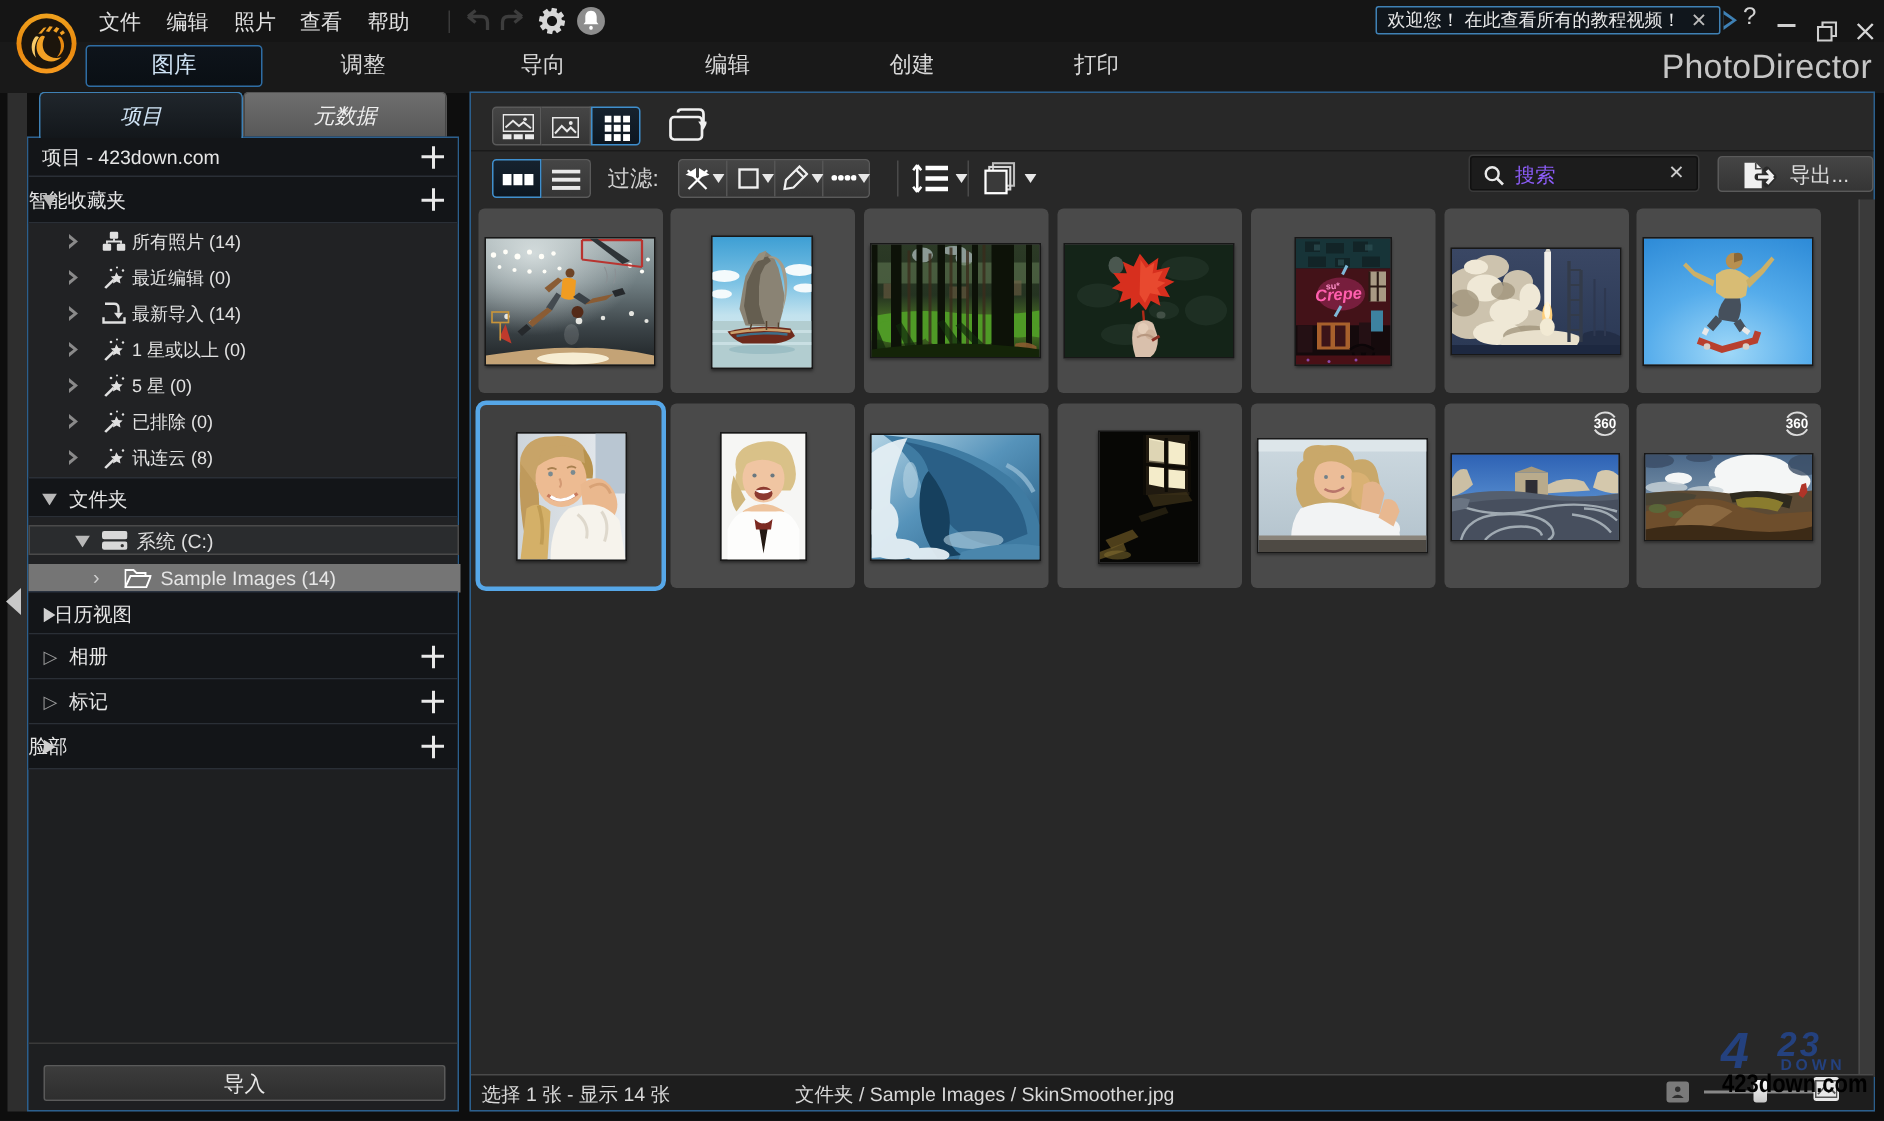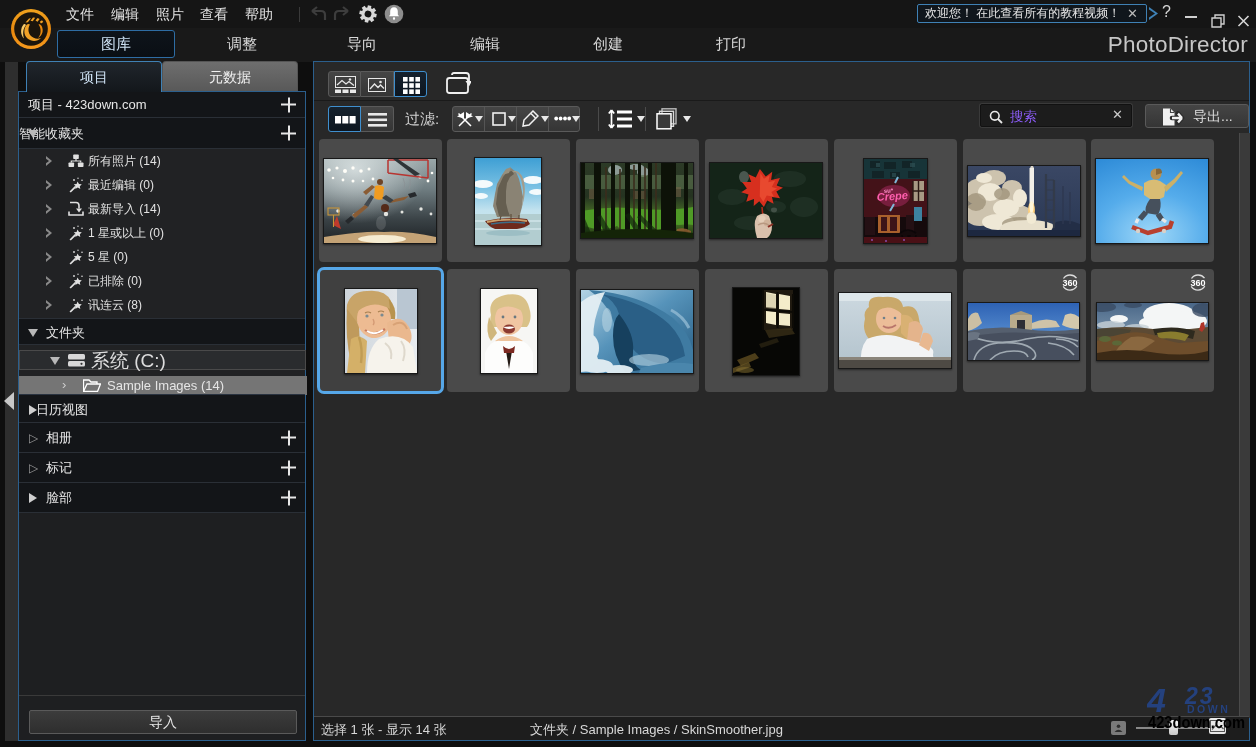--- a/index.html
+++ b/index.html
@@ -13,21 +13,21 @@
 #modrow { position:absolute; left:0; top:28px; width:1256px; height:34px; background:#191919; }
 .modtab { position:absolute; top:3px; height:27px; line-height:26px; font-size:15px; color:#d8d8d8; text-align:center; }
 #modtab-sel { position:absolute; left:57px; top:2px; width:118px; height:28px; border:1px solid #2e6da4; border-radius:3px; background:linear-gradient(#0e141b,#0a0f14); color:#cfe3f5; font-size:15px; line-height:26px; text-align:center; }
 #pdtitle { position:absolute; right:8px; top:32px; font-size:22.5px; color:#c6c6c6; font-weight:400; letter-spacing:0.2px; }
 
 #logo { position:absolute; left:9px; top:7px; width:44px; height:44px; z-index:5; }
 
 #rail { position:absolute; left:5px; top:62px; width:13px; height:679px; background:#2e2e2e; }
 
 #sidetabs { position:absolute; left:26px; top:61px; width:272px; height:31px; }
-.sidetab { position:absolute; top:0; height:31px; font-size:14px; text-align:center; line-height:30px; }
+.sidetab { position:absolute; top:0; height:31px; font-size:14px; text-align:center; line-height:30px;font-style:italic; }
 #sidepanel { position:absolute; left:18px; top:91px; width:288px; height:650px; border:1px solid #2b5f8d; background:#1e1f21; }
 .sechead { position:relative; width:100%; background:#131518; border-bottom:1px solid #2a2f36; color:#e6e6e6; font-size:13px; }
 .plus { position:absolute; right:9px; top:50%; width:15px; height:15px; transform:translateY(-50%); }
 .plus:before, .plus:after { content:""; position:absolute; background:#e8e8e8; }
 .plus:before { left:6.5px; top:0; width:2px; height:15px; }
 .plus:after { left:0; top:6.5px; width:15px; height:2px; }
 .trow { position:relative; height:24px; line-height:24px; font-size:12px; color:#e2e2e2; white-space:nowrap; }
 .tw { position:absolute; left:27px; top:7px; width:0; height:0; border-left:6px solid transparent; border-top:5px solid transparent; border-bottom:5px solid transparent; }
 .tw:before { content:""; position:absolute; left:-6px; top:-5px; width:0; height:0; border-left:6px solid #8a8a8a; border-top:5px solid transparent; border-bottom:5px solid transparent; }
 .tw:after { content:""; position:absolute; left:-7.2px; top:-3.2px; width:0; height:0; border-left:4px solid #212224; border-top:3.2px solid transparent; border-bottom:3.2px solid transparent; }
@@ -215,21 +215,21 @@
     <div style="position:relative;height:49px;background:#212224">
       <div style="position:absolute;left:0px;top:5px;width:287px;height:20px;border:1px solid #4a4a4a;background:#2a2c2e">
         <svg style="position:absolute;left:30px;top:6px" width="10" height="8" viewBox="0 0 10 8">
             <path d="M0 0 H10 L5 8 Z" fill="#b8b8b8"></path>
           </svg>
         <svg style="position:absolute;left:48px;top:3px" width="17" height="13" viewBox="0 0 17 13">
             <rect x="0" y="0" width="17" height="5.5" rx="1.5" fill="#d8d8d8"></rect>
             <rect x="0" y="7" width="17" height="5.5" rx="1.5" fill="#d8d8d8"></rect>
             <circle cx="13.5" cy="9.8" r="1.1" fill="#333"></circle>
           </svg>
-        <span style="position:absolute;left:71px;top:0;line-height:19px;font-size:19px">系统 (C:)</span>
+        <span style="position:absolute;left:71px;top:0;line-height:19px;font-size:13px">系统 (C:)</span>
       </div>
       <div style="position:absolute;left:0px;top:31px;width:288px;height:19px;background:#757575">
         <span style="position:absolute;left:43px;top:1px;color:#cfcfcf;font-size:13px">›</span>
         <svg style="position:absolute;left:64px;top:3px" width="18" height="13" viewBox="0 0 18 13">
             <path d="M0.5 12.5 V1 H6 L8 3 H14 V5" fill="none" stroke="#fff" stroke-width="1.3"></path>
             <path d="M0.5 12.5 L4 5 H17.5 L14.5 12.5 Z" fill="none" stroke="#fff" stroke-width="1.3"></path>
           </svg>
         <span style="position:absolute;left:88px;top:0;line-height:19px;font-size:13px;color:#e5e5e5">Sample Images (14)</span>
       </div>
     </div>
@@ -237,21 +237,21 @@
       <svg style="position:absolute;left:10px;top:10px" width="8" height="10" viewBox="0 0 8 10">
           <path d="M0 0 V10 L8 5 Z" fill="#cfcfcf"></path>
         </svg>
       日历视图</div>
     <div class="sechead" style="height:30px;line-height:30px;padding-left:27px">
       <span style="position:absolute;left:10px;top:0px;color:#9a9a9a;font-size:12px">▷</span>
       相册<span class="plus"></span></div>
     <div class="sechead" style="height:30px;line-height:30px;padding-left:27px">
       <span style="position:absolute;left:10px;top:0px;color:#9a9a9a;font-size:12px">▷</span>
       标记<span class="plus"></span></div>
-    <div class="sechead" style="height:30px;line-height:30px;padding-left:27px">
+    <div class="sechead" style="height:30px;line-height:30px;">
       <svg style="position:absolute;left:10px;top:10px" width="8" height="10" viewBox="0 0 8 10">
           <path d="M0 0 V10 L8 5 Z" fill="#cfcfcf"></path>
         </svg>
       脸部<span class="plus"></span></div>
     <div style="position:absolute;left:0;top:603px;width:100%;height:1px;background:#3a3a3a"></div>
     <div style="position:absolute;left:10px;top:618px;width:268px;height:24px;border:1px solid #5a5a5a;border-radius:2px;background:linear-gradient(#3c3c3c,#2e2e2e);text-align:center;line-height:23px;font-size:14px;color:#e8e8e8">导入</div>
   </div>
   <svg style="position:absolute;left:4px;top:392px;z-index:4" width="11" height="18" viewBox="0 0 11 18">
       <path d="M10 0 V18 L0 9 Z" fill="#c8c8c8"></path>
     </svg>

